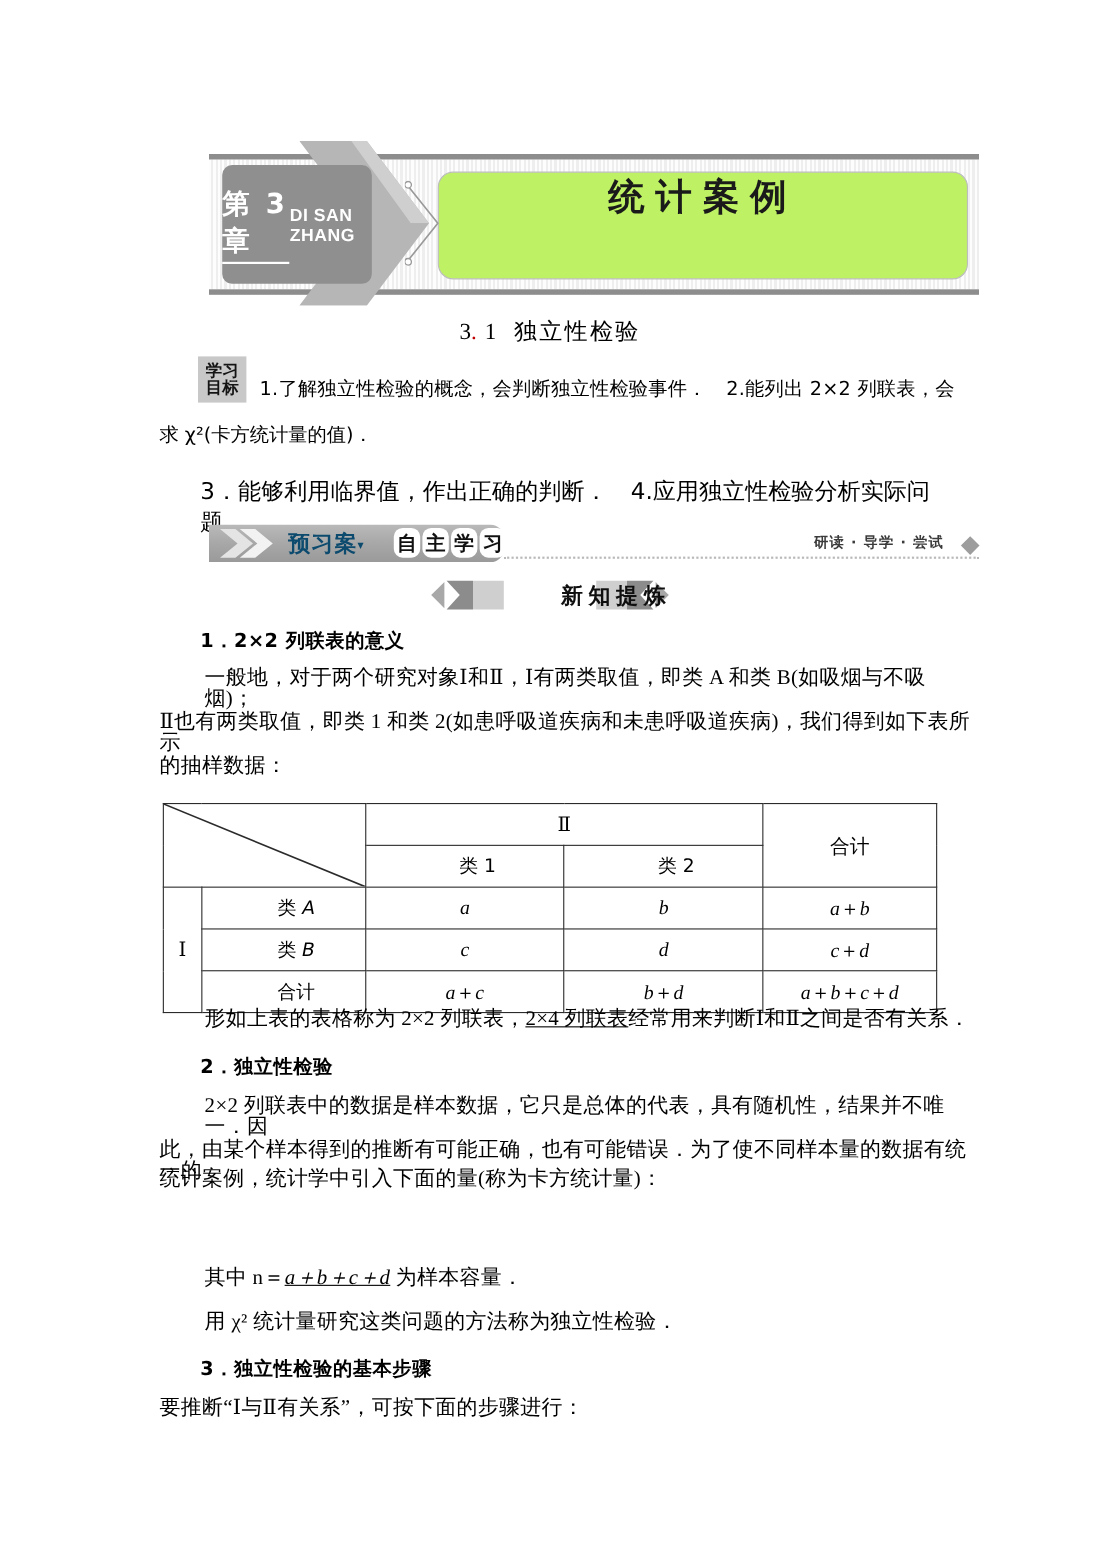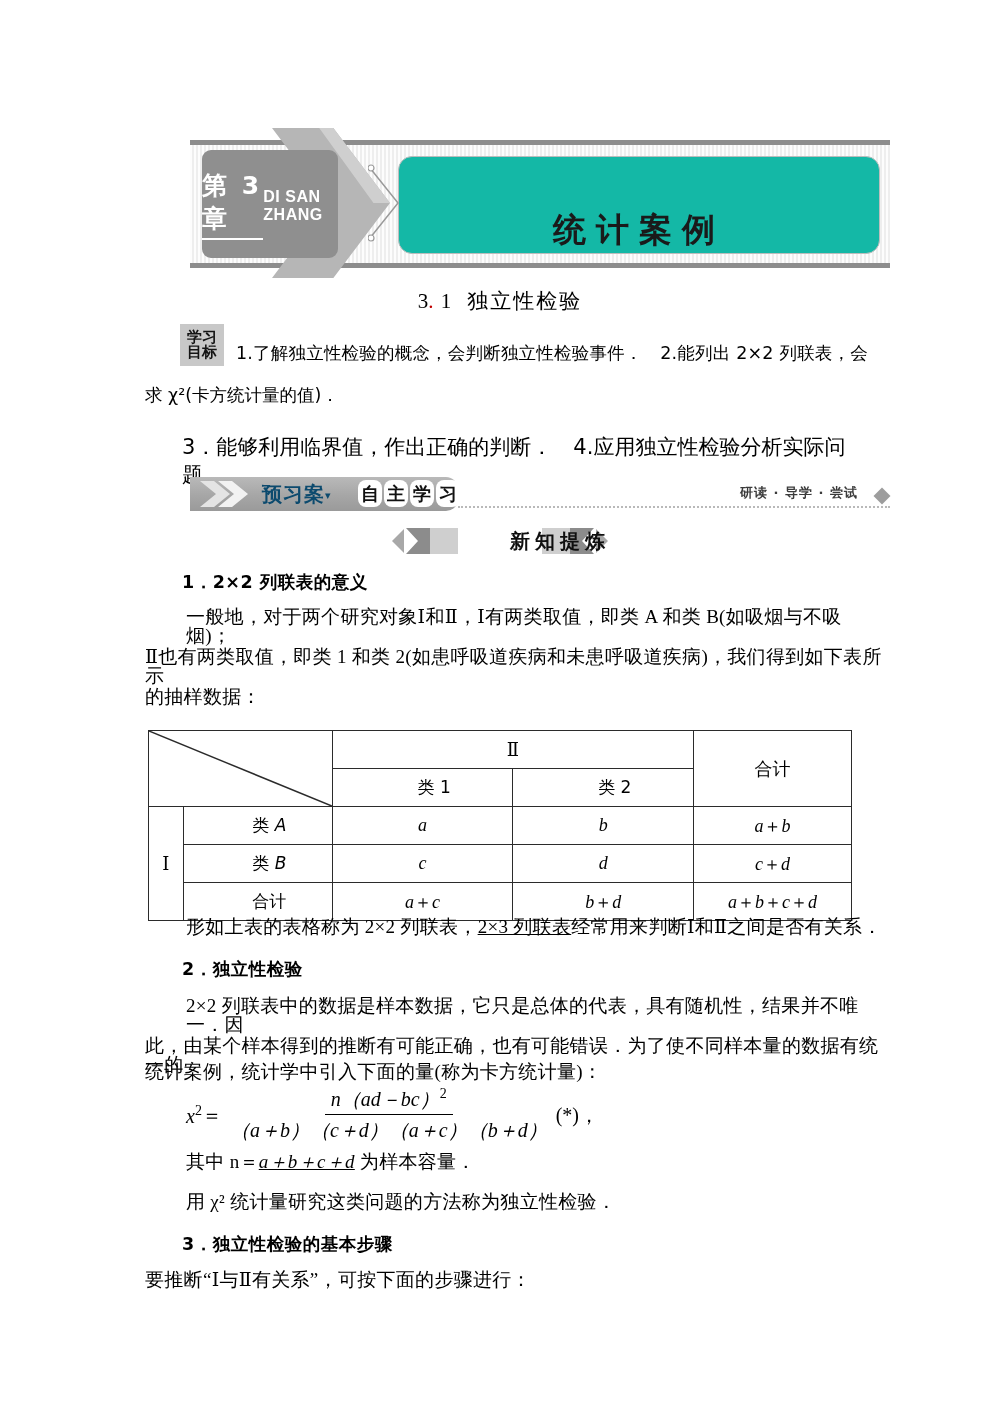--- a/index.html
+++ b/index.html
@@ -42,25 +42,25 @@
     border-top: 5px solid #8d8d8d;
     border-bottom: 5px solid #8d8d8d;
     box-sizing: border-box;
   }
   .banner-title-box {
     position: absolute;
     left: 208px;
     top: 28px;
     width: 480px;
     height: 96px;
-    background: #14b8a6;
+    background: #bef264;
     border: 1.5px solid #bdbdbd;
     border-radius: 14px;
     display: flex;
-    align-items: flex-end;
+    align-items: flex-start;
     justify-content: center;
   }
   .banner-title-text {
     font-family: "DejaVu Sans", "Liberation Sans", sans-serif;
     font-size: 33px;
     font-weight: bold;
     letter-spacing: 10px;
     color: #1a1a1a;
   }
   
@@ -492,40 +492,29 @@
     <tr>
       <td class="cn col-lab">合计</td>
       <td><i>a</i>＋<i>c</i></td>
       <td><i>b</i>＋<i>d</i></td>
       <td><i>a</i>＋<i>b</i>＋<i>c</i>＋<i>d</i></td>
     </tr>
   </tbody>
     </table>
 
   <div class="p-text" style="left:186px; top:917px; width:720px;">
-    <span>形如上表的表格称为 2×2 列联表，</span><span class="uline">2×3 列联表</span><span>经常用来判断Ⅰ和Ⅱ之间是否有关系．</span>
+    <span>形如上表的表格称为 2×2 列联表，</span><span class="uline">2×4 列联表</span><span>经常用来判断Ⅰ和Ⅱ之间是否有关系．</span>
   </div>
 
   <div class="h-item" style="left:182px; top:957px;">2．独立性检验</div>
 
   <div class="p-text" style="left:186px; top:996px; width:700px;">2×2 列联表中的数据是样本数据，它只是总体的代表，具有随机性，结果并不唯一．因</div>
   <div class="p-text" style="left:145px; top:1036px; width:740px;">此，由某个样本得到的推断有可能正确，也有可能错误．为了使不同样本量的数据有统一的</div>
   <div class="p-text" style="left:145px; top:1062px; width:740px;">统计案例，统计学中引入下面的量(称为卡方统计量)：</div>
 
-  <div class="formula">
-    <span><i>x</i><sup class="sq">2</sup></span>
-    <span>＝</span>
-    <span class="frac">
-      <span class="num-part">
-        <i>n</i><i>（ad－bc）</i><sup class="sq">2</sup>
-      </span>
-      <span class="den-part"><i>（a＋b）（c＋d）（a＋c）（b＋d）</i></span>
-    </span>
-    <span>(*)，</span>
-  </div>
 
   <div class="p-text" style="left:186px; top:1152px; width:700px;">
     <span>其中 n＝</span><i class="uline">a＋b＋c＋d</i><span> 为样本容量．</span>
   </div>
 
   <div class="p-text" style="left:186px; top:1192px; width:700px;">用 χ² 统计量研究这类问题的方法称为独立性检验．</div>
 
   <div class="h-item" style="left:182px; top:1232px;">3．独立性检验的基本步骤</div>
 
   <div class="p-text" style="left:145px; top:1270px; width:740px;">要推断“Ⅰ与Ⅱ有关系”，可按下面的步骤进行：</div>

